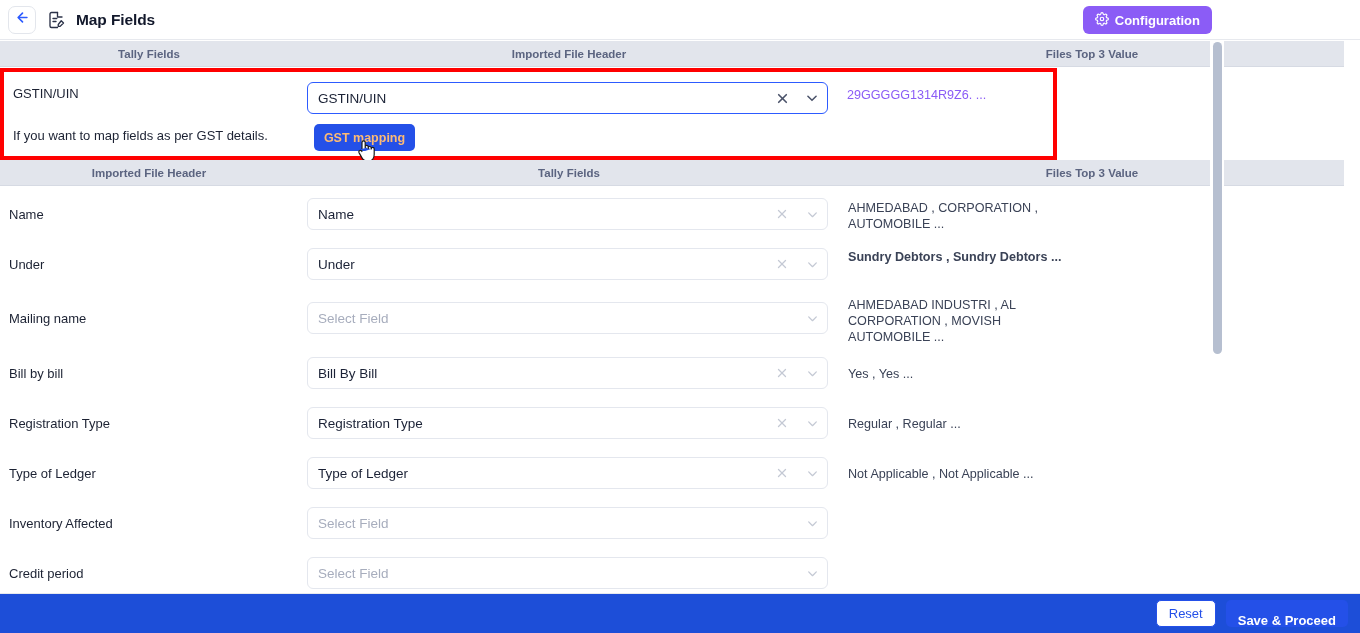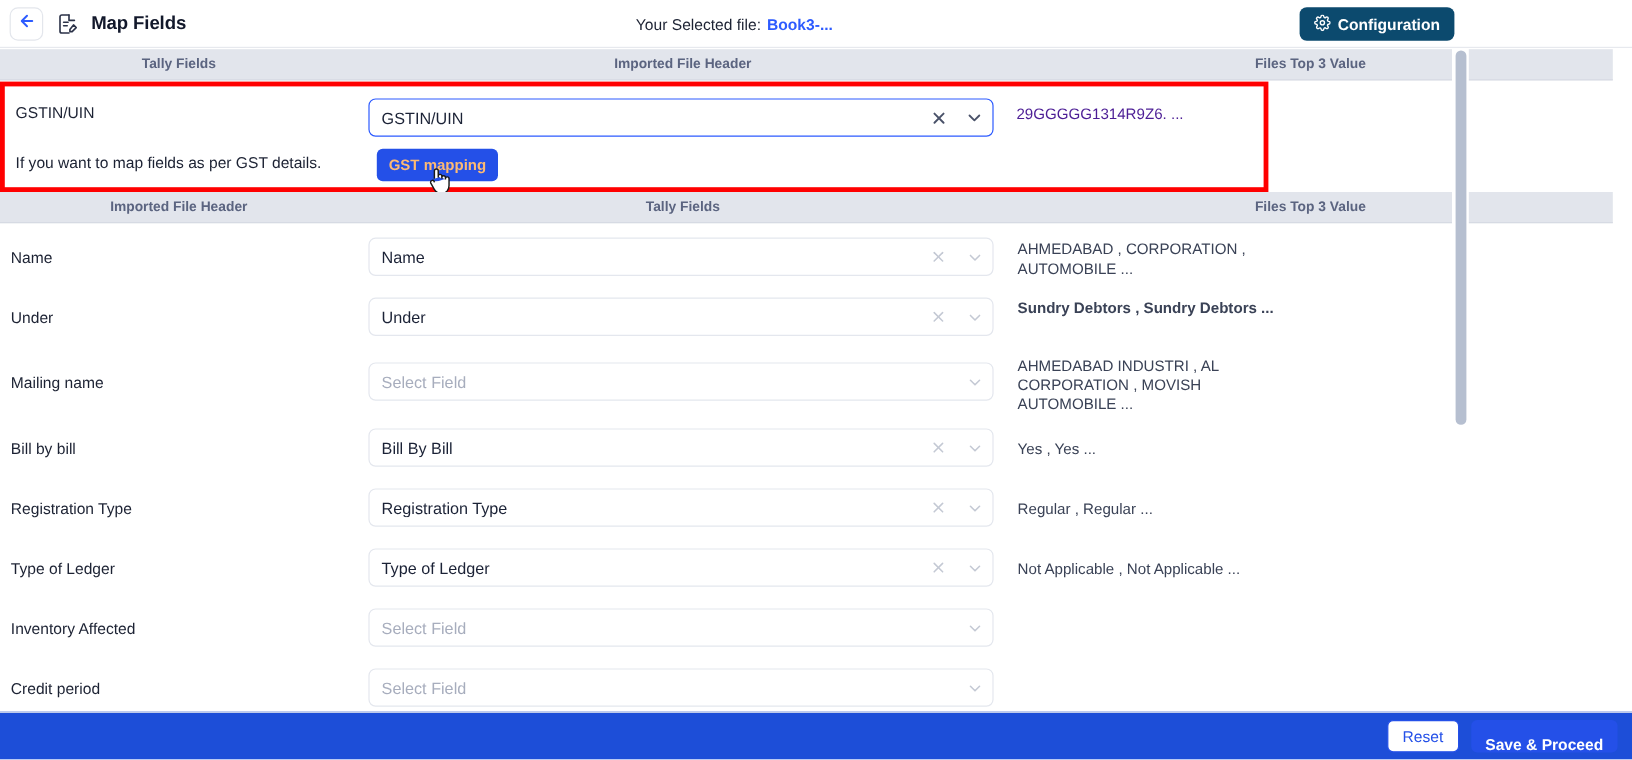--- a/index.html
+++ b/index.html
@@ -30,21 +30,21 @@
   }
   .file-center {
     position: absolute; left: 0; right: 0; top: 0; height: 40px;
     display: flex; align-items: center; justify-content: center;
     pointer-events: none; gap: 5px;
   }
   .file-label { font-size: 13px; color: #1c2233; }
   .file-link { font-size: 13px; color: #2d5bff; font-weight: bold; pointer-events: auto; cursor: pointer; }
   .config-btn {
     position: absolute; right: 12px; top: 6px; height: 28px;
-    background: #0c4a6e; color: #fff; border-radius: 6px;
+    background: #8b5cf6; color: #fff; border-radius: 6px;
     display: flex; align-items: center; gap: 6px;
     padding: 0 12px; font-size: 13px; font-weight: bold; cursor: pointer;
     border: none;
   }
 
   
   .hdr-strip {
     position: absolute; left: 0; width: 1344px; height: 26px;
     background: #e2e5ec; border-bottom: 1px solid #d6dae3;
   }
@@ -152,24 +152,20 @@
         <path d="M14 2H6a2 2 0 0 0-2 2v16a2 2 0 0 0 2 2h8"></path>
         <polyline points="14,2 14,8 20,8"></polyline>
         <line x1="8" y1="10" x2="13" y2="10"></line>
           <line x1="8" y1="14" x2="12" y2="14"></line>
         <path d="M19 13l3 3-4.5 4.5H15V18z"></path>
       </svg>
     </div>
     <div class="page-title">Map Fields</div>
   </div>
 
-  <div class="file-center">
-    <span class="file-label">Your Selected file:</span>
-    <span class="file-link">Book3-...</span>
-  </div>
 
   <button class="config-btn">
     <span>
       <svg width="14" height="14" viewBox="0 0 24 24" fill="none" stroke="#ffffff" stroke-width="2">
         <circle cx="12" cy="12" r="3"></circle>
         <path d="M19.4 15a1.65 1.65 0 0 0 .33 1.82l.06.06a2 2 0 1 1-2.83 2.83l-.06-.06a1.65 1.65 0 0 0-1.82-.33 1.65 1.65 0 0 0-1 1.51V21a2 2 0 0 1-4 0v-.09A1.65 1.65 0 0 0 9 19.4a1.65 1.65 0 0 0-1.82.33l-.06.06a2 2 0 1 1-2.83-2.83l.06-.06A1.65 1.65 0 0 0 4.6 15a1.65 1.65 0 0 0-1.51-1H3a2 2 0 0 1 0-4h.09A1.65 1.65 0 0 0 4.6 9a1.65 1.65 0 0 0-.33-1.82l-.06-.06a2 2 0 1 1 2.83-2.83l.06.06A1.65 1.65 0 0 0 9 4.6a1.65 1.65 0 0 0 1-1.51V3a2 2 0 0 1 4 0v.09a1.65 1.65 0 0 0 1 1.51 1.65 1.65 0 0 0 1.82-.33l.06-.06a2 2 0 1 1 2.83 2.83l-.06.06A1.65 1.65 0 0 0 19.4 9a1.65 1.65 0 0 0 1.51 1H21a2 2 0 0 1 0 4h-.09a1.65 1.65 0 0 0-1.51 1z"></path>
       </svg>
     </span>
     <span>Configuration</span>
   </button>
@@ -190,21 +186,21 @@
             <line x1="5" y1="5" x2="19" y2="19"></line>
               <line x1="19" y1="5" x2="5" y2="19"></line>
           </svg>
         </div>
         <div class="sb-ic">
           <svg width="14" height="14" viewBox="0 0 24 24" fill="none" stroke="#4a5269" stroke-width="2.6" stroke-linecap="round" stroke-linejoin="round">
             <polyline points="5,9 12,16 19,9"></polyline>
           </svg>
         </div>
       </div>
-      <div style="position:absolute; left:843px; top:16px; width:200px; font-size:12.6px; color:#4c1d95;">29GGGGG1314R9Z6. ...</div>
+      <div style="position:absolute; left:843px; top:16px; width:200px; font-size:12.6px; color:#8b5cf6;">29GGGGG1314R9Z6. ...</div>
     </div>
     <div class="gst-note">If you want to map fields as per GST details.</div>
     <button class="gst-map-btn">GST mapping</button>
   </div>
 
   <div class="cursor-hand">
     <svg width="22" height="25" viewBox="0 0 22 25">
       <path d="M6 11V4.5a1.6 1.6 0 0 1 3.2 0V10m0-1.2a1.5 1.5 0 0 1 3 0V11m0-1a1.5 1.5 0 0 1 3 0v1.5m0-.6a1.5 1.5 0 0 1 3 0v5.6c0 3.8-2.3 6.7-6 6.7-3.4 0-5.3-1.5-6.4-3.6L3 14.6c-.5-1 .1-2.1 1.2-2.3.7-.1 1.3.2 1.6.8L6 14" fill="#ffffff" stroke="#1a1a1a" stroke-width="1.2" stroke-linejoin="round"></path>
     </svg>
   </div>

